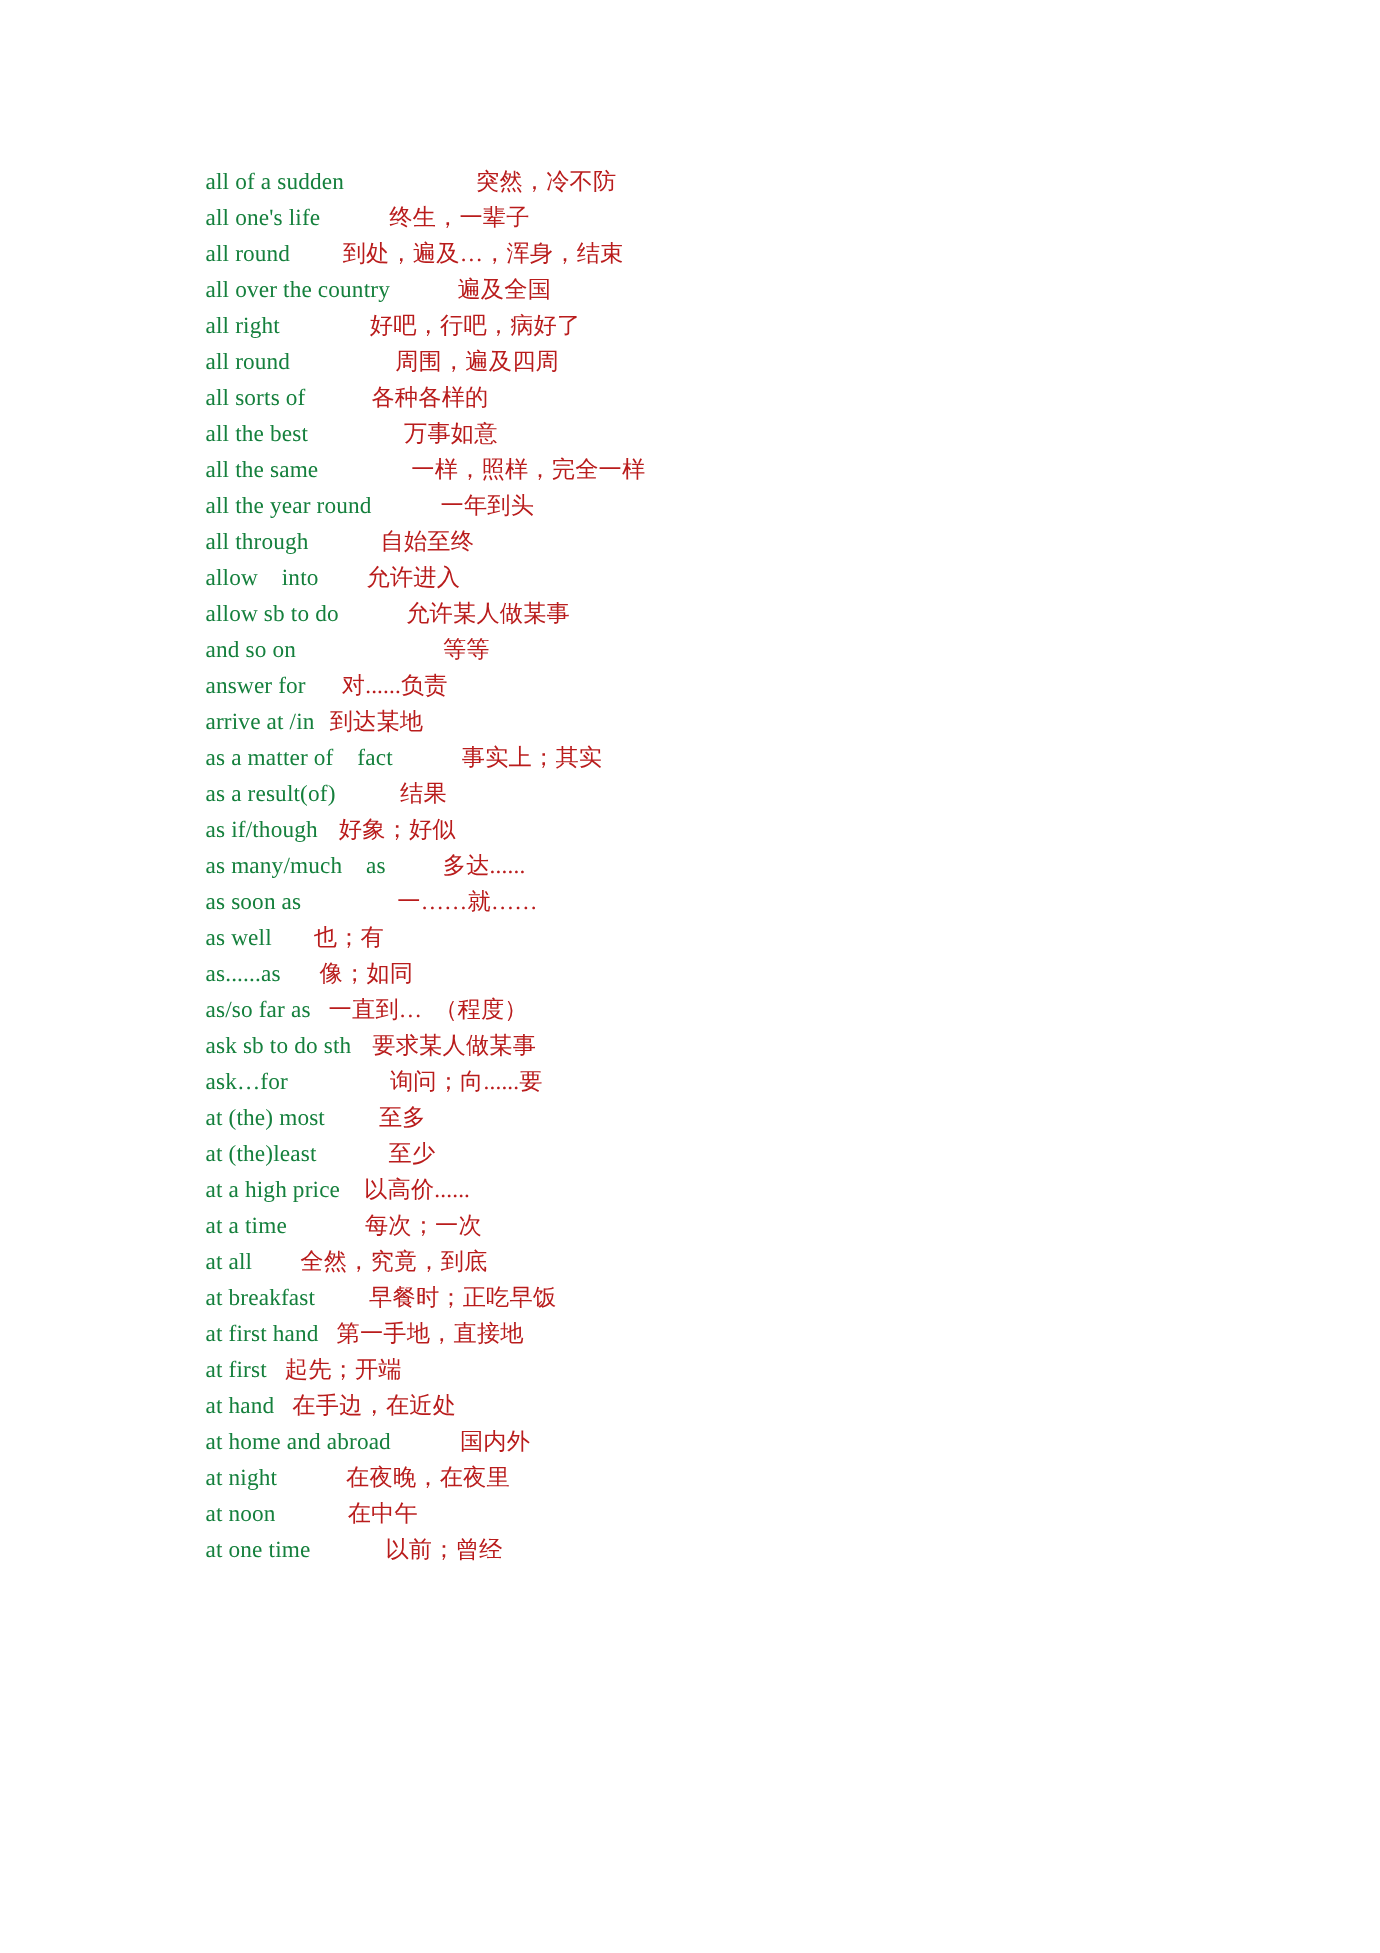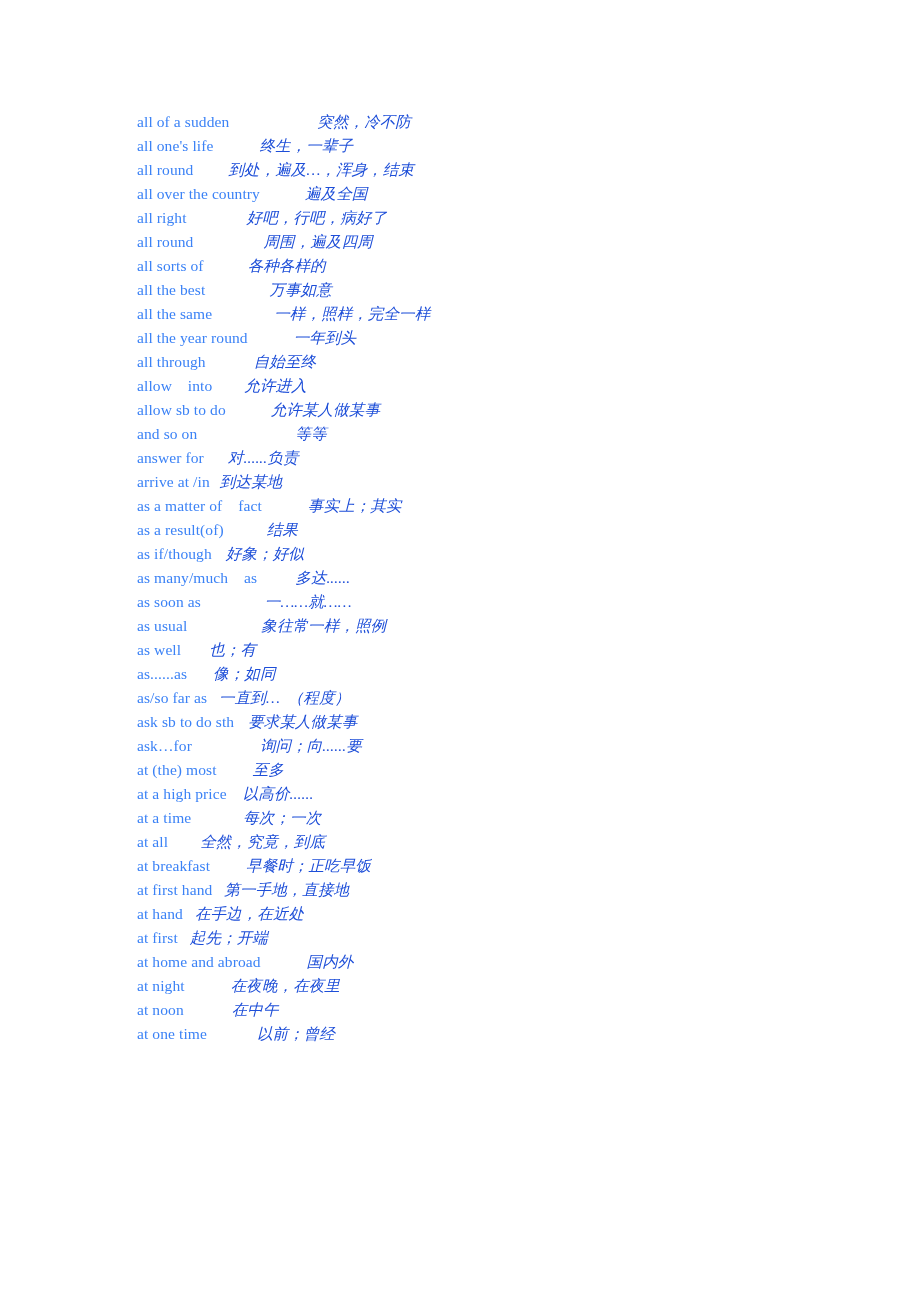--- a/index.html
+++ b/index.html
@@ -23,28 +23,27 @@
   }
   .entry {
     height: 24px;
     line-height: 24px;
     white-space: pre;
     color: #000000;
     font-size: 15.5px;
     letter-spacing: 0.1px;
   }
   .entry .term {
-    color: #3b82f6;
+    color: #15803d;
   }
   .entry .gap {
     display: inline-block;
   }
   .entry .gloss {
-    color: #1d4ed8;
-    font-style: italic;
+    color: #b91c1c;
   }
 </style>
 </head>
 <body>
 
 <div class="page">
   <div class="glossary" id="glossary">
       <div class="entry"><span class="term">all of a sudden</span><span class="gap" style="width: 88px;"></span><span class="gloss">突然，冷不防</span></div>
       <div class="entry"><span class="term">all one's life</span><span class="gap" style="width: 46px;"></span><span class="gloss">终生，一辈子</span></div>
       <div class="entry"><span class="term">all round</span><span class="gap" style="width: 35px;"></span><span class="gloss">到处，遍及…，浑身，结束</span></div>
@@ -59,32 +58,32 @@
       <div class="entry"><span class="term">allow    into</span><span class="gap" style="width: 32px;"></span><span class="gloss">允许进入</span></div>
       <div class="entry"><span class="term">allow sb to do</span><span class="gap" style="width: 45px;"></span><span class="gloss">允许某人做某事</span></div>
       <div class="entry"><span class="term">and so on</span><span class="gap" style="width: 98px;"></span><span class="gloss">等等</span></div>
       <div class="entry"><span class="term">answer for</span><span class="gap" style="width: 24px;"></span><span class="gloss">对......负责</span></div>
       <div class="entry"><span class="term">arrive at /in</span><span class="gap" style="width: 10px;"></span><span class="gloss">到达某地</span></div>
       <div class="entry"><span class="term">as a matter of    fact</span><span class="gap" style="width: 46px;"></span><span class="gloss">事实上；其实</span></div>
       <div class="entry"><span class="term">as a result(of)</span><span class="gap" style="width: 43px;"></span><span class="gloss">结果</span></div>
       <div class="entry"><span class="term">as if/though</span><span class="gap" style="width: 14px;"></span><span class="gloss">好象；好似</span></div>
       <div class="entry"><span class="term">as many/much    as</span><span class="gap" style="width: 38px;"></span><span class="gloss">多达......</span></div>
       <div class="entry"><span class="term">as soon as</span><span class="gap" style="width: 64px;"></span><span class="gloss">一……就……</span></div>
-      <div class="entry"><span class="term">as usual</span><span class="gap" style="width: 74px;"></span><span class="gloss">象往常一样，照例</span></div>
       <div class="entry"><span class="term">as well</span><span class="gap" style="width: 28px;"></span><span class="gloss">也；有</span></div>
       <div class="entry"><span class="term">as......as</span><span class="gap" style="width: 26px;"></span><span class="gloss">像；如同</span></div>
       <div class="entry"><span class="term">as/so far as</span><span class="gap" style="width: 12px;"></span><span class="gloss">一直到…  （程度）</span></div>
       <div class="entry"><span class="term">ask sb to do sth</span><span class="gap" style="width: 14px;"></span><span class="gloss">要求某人做某事</span></div>
       <div class="entry"><span class="term">ask…for</span><span class="gap" style="width: 68px;"></span><span class="gloss">询问；向......要</span></div>
       <div class="entry"><span class="term">at (the) most</span><span class="gap" style="width: 36px;"></span><span class="gloss">至多</span></div>
+      <div class="entry"><span class="term">at (the)least</span><span class="gap" style="width: 48px;"></span><span class="gloss">至少</span></div>
       <div class="entry"><span class="term">at a high price</span><span class="gap" style="width: 16px;"></span><span class="gloss">以高价......</span></div>
       <div class="entry"><span class="term">at a time</span><span class="gap" style="width: 52px;"></span><span class="gloss">每次；一次</span></div>
       <div class="entry"><span class="term">at all</span><span class="gap" style="width: 32px;"></span><span class="gloss">全然，究竟，到底</span></div>
       <div class="entry"><span class="term">at breakfast</span><span class="gap" style="width: 36px;"></span><span class="gloss">早餐时；正吃早饭</span></div>
       <div class="entry"><span class="term">at first hand</span><span class="gap" style="width: 12px;"></span><span class="gloss">第一手地，直接地</span></div>
+      <div class="entry"><span class="term">at first</span><span class="gap" style="width: 12px;"></span><span class="gloss">起先；开端</span></div>
       <div class="entry"><span class="term">at hand</span><span class="gap" style="width: 12px;"></span><span class="gloss">在手边，在近处</span></div>
-      <div class="entry"><span class="term">at first</span><span class="gap" style="width: 12px;"></span><span class="gloss">起先；开端</span></div>
       <div class="entry"><span class="term">at home and abroad</span><span class="gap" style="width: 46px;"></span><span class="gloss">国内外</span></div>
       <div class="entry"><span class="term">at night</span><span class="gap" style="width: 46px;"></span><span class="gloss">在夜晚，在夜里</span></div>
       <div class="entry"><span class="term">at noon</span><span class="gap" style="width: 48px;"></span><span class="gloss">在中午</span></div>
       <div class="entry"><span class="term">at one time</span><span class="gap" style="width: 50px;"></span><span class="gloss">以前；曾经</span></div>
     </div>
 </div>
 
 </body></html>

